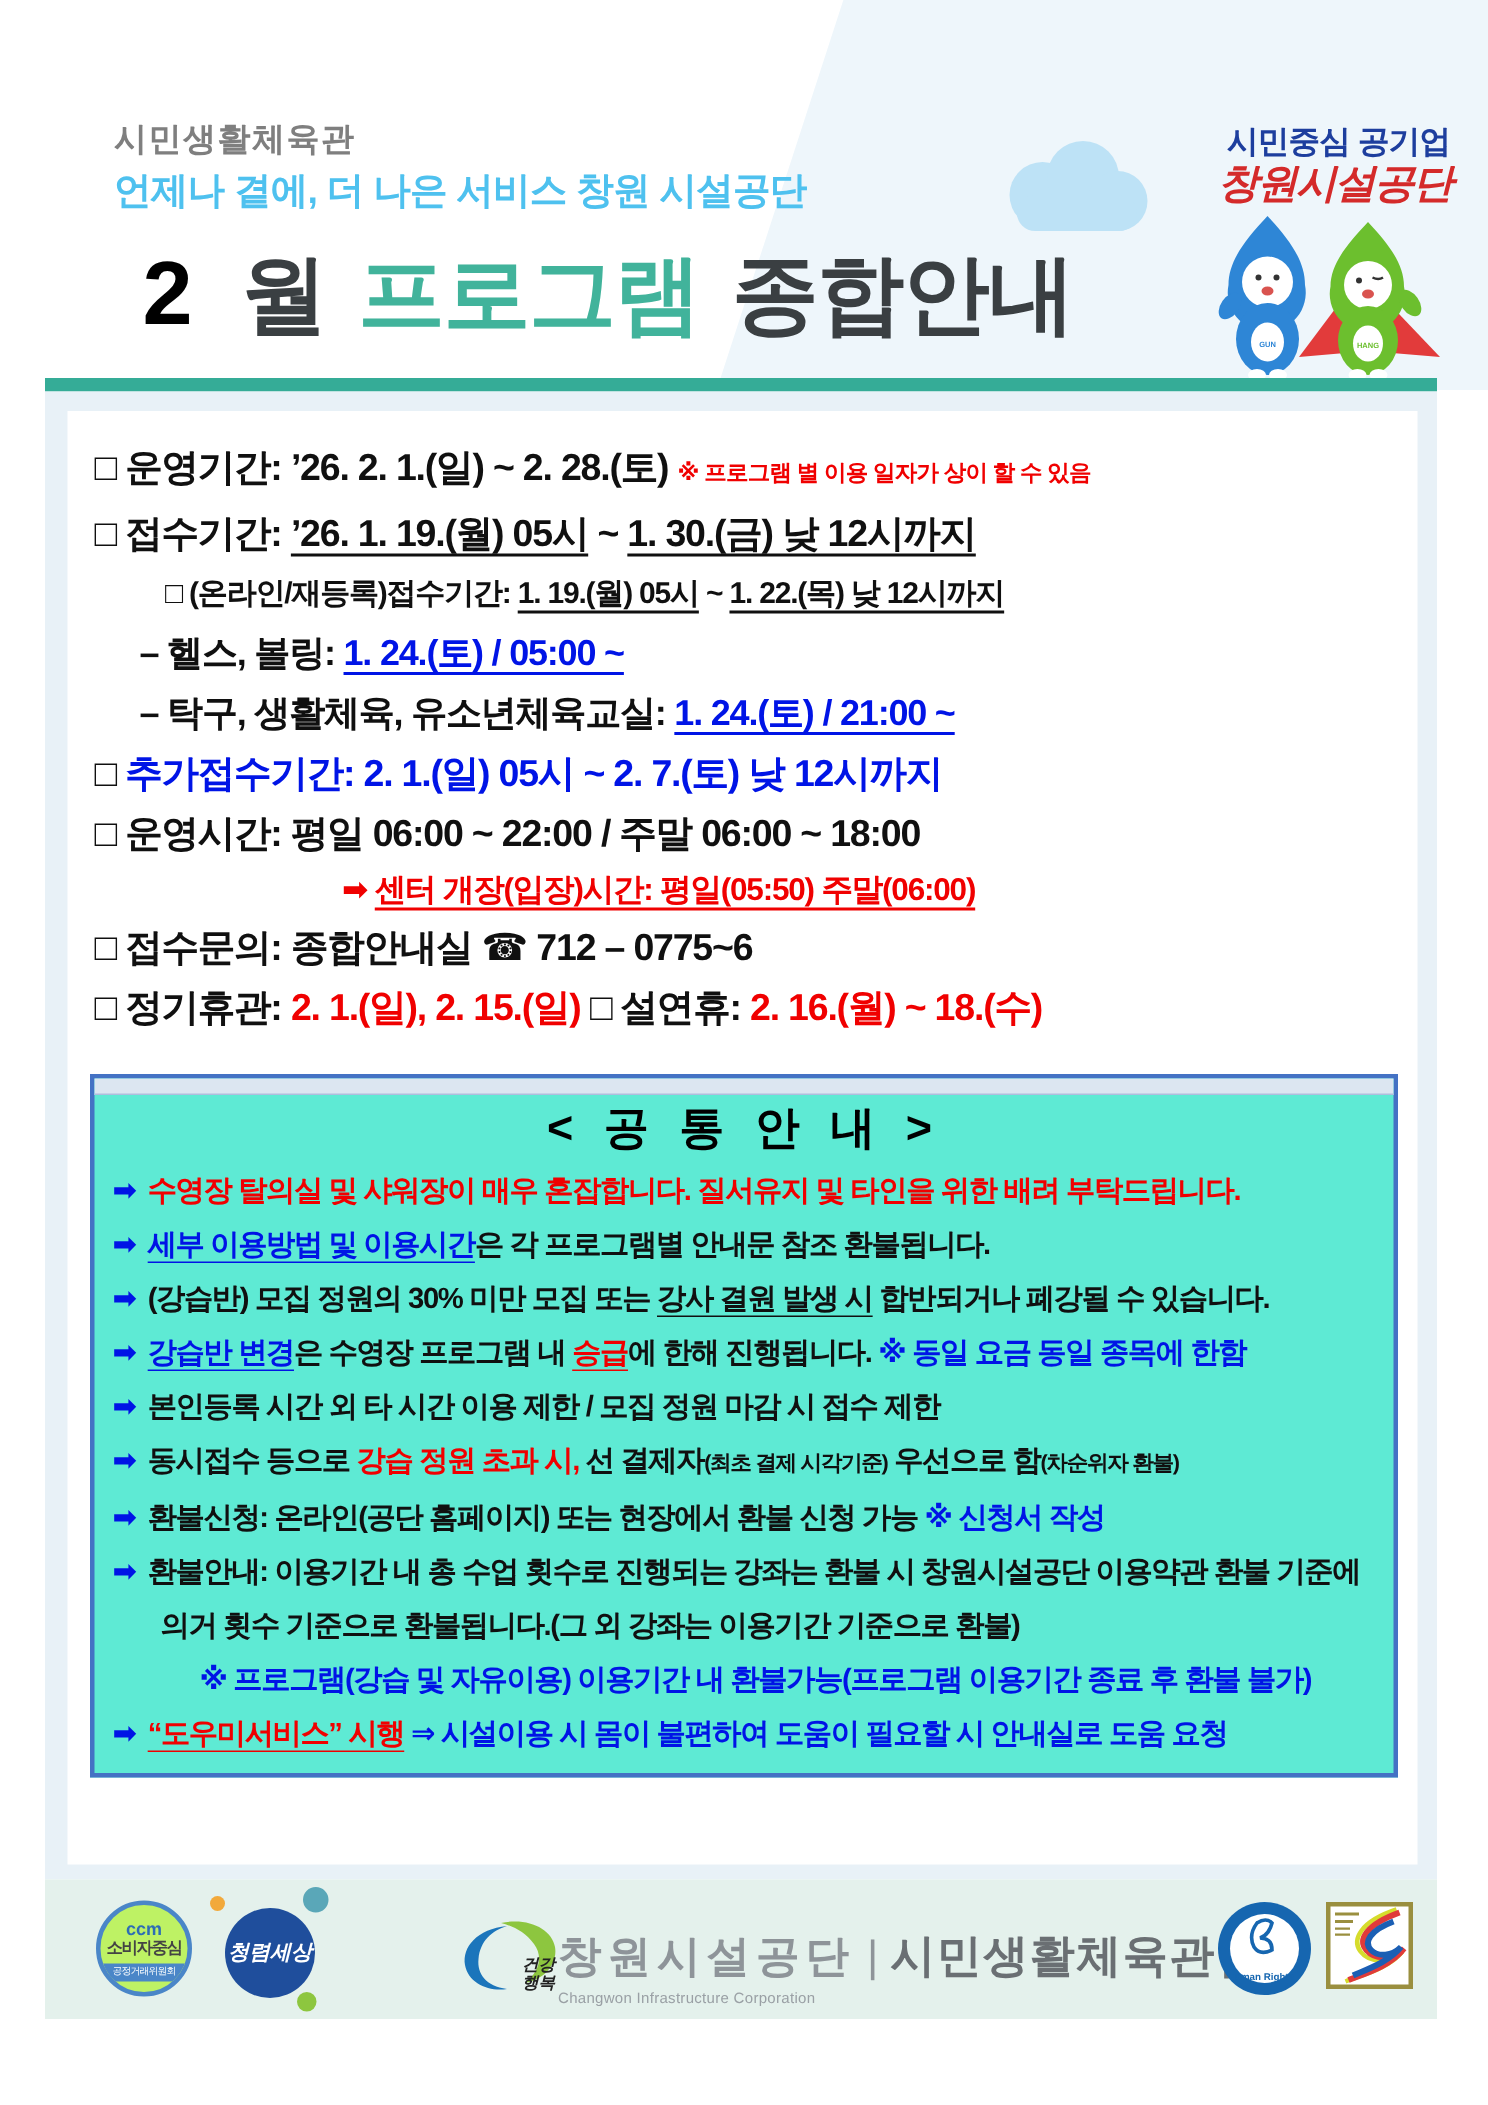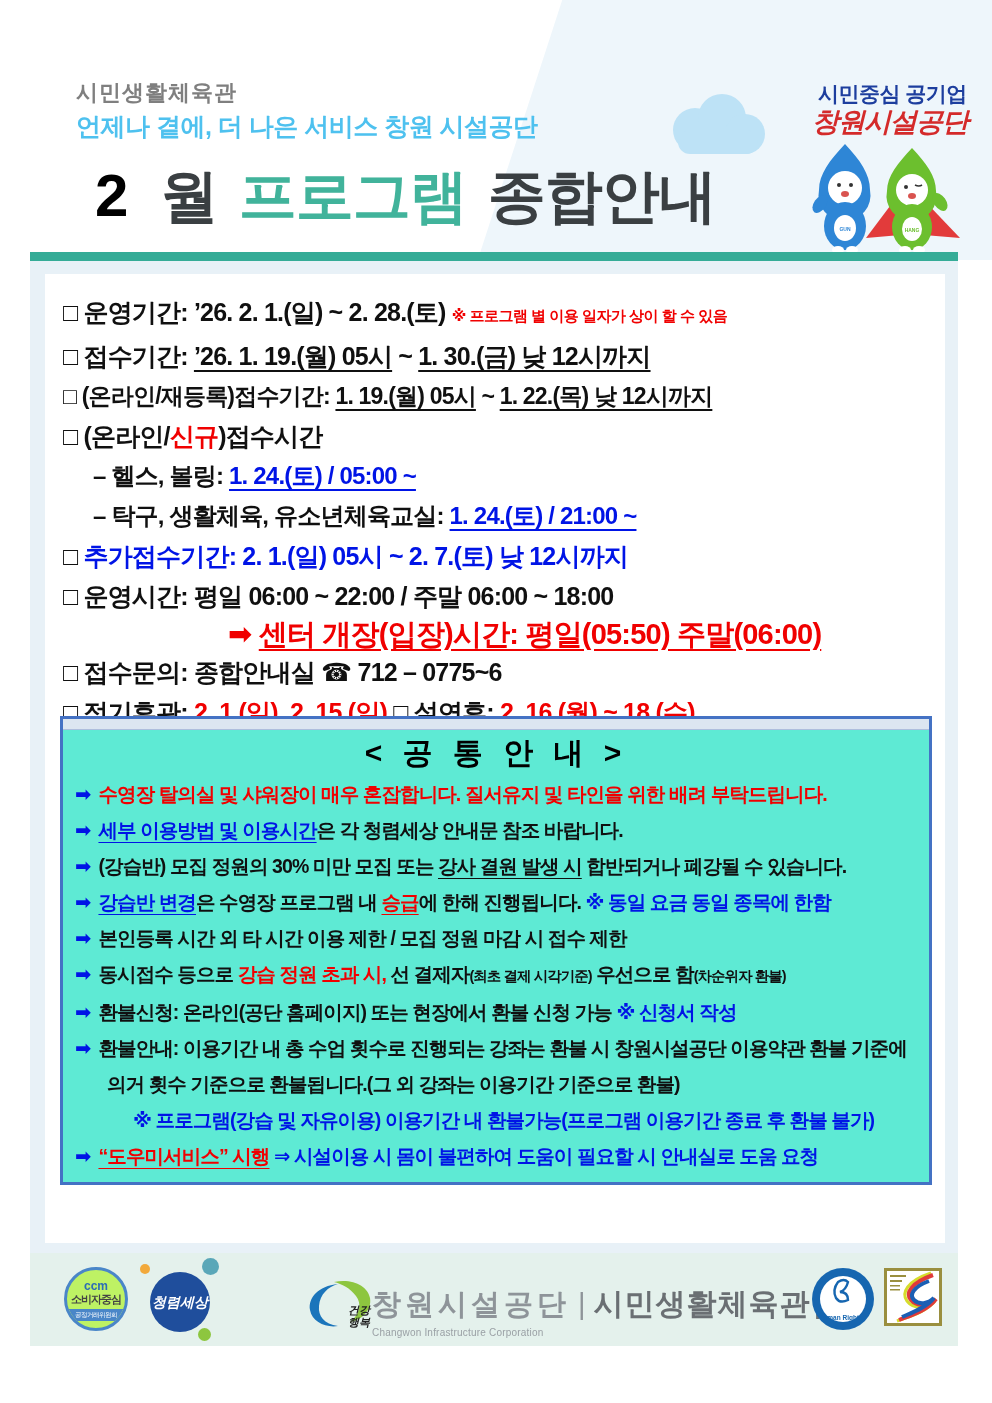--- a/index.html
+++ b/index.html
@@ -21,23 +21,23 @@
   .hdr-badge2{left:812px;top:104px;font-size:27px;font-weight:800;color:#d42a2a;
               font-family:"Liberation Serif","DejaVu Serif",serif;font-style:italic;letter-spacing:-1px;}
   .teal-bar{left:30px;top:252px;width:928px;height:9px;background:#35ac97;}
   .blue-bg{left:30px;top:261px;width:928px;height:992px;background:#e8f1f7;}
   .white-panel{left:45px;top:274px;width:900px;height:969px;background:#ffffff;}
 
   
   .content{left:63px;top:292px;width:880px;}
   .iline{font-size:25px;font-weight:700;line-height:40px;color:#101010;
          letter-spacing:-0.8px;white-space:nowrap;}
-  .iline.condensed{font-size:23px;}
+  .iline.condensed{font-size:20px;margin-left:47px;}
   .iline.indent1{padding-left:30px;font-size:24px;}
-  .iline.indent2{padding-left:165px;font-size:29px;line-height:36px;}
+  .iline.indent2{padding-left:165px;font-size:21px;line-height:36px;}
   .r{color:#f00000;}
   .bl{color:#0014e6;}
   .u{text-decoration:underline;text-underline-offset:5px;}
   .sm{font-size:15px;letter-spacing:-0.5px;}
   .psm{font-size:0.74em;}
   .star{color:#f00000;position:relative;top:-7px;font-size:0.9em;}
 
   
   .nbox{left:60px;top:716px;width:866px;border:3px solid #4472c4;background:#5eead4;}
   .nstrip{height:10px;background:#dce6f1;border-bottom:1px solid #aebedd;}
@@ -131,36 +131,35 @@
 </svg>
 
 <div class="abs teal-bar"></div>
 <div class="abs blue-bg"></div>
 <div class="abs white-panel"></div>
 
 <div class="abs content" id="info-lines">
     <div class="iline "><span>□ 운영기간: </span><span>’26. 2. 1.(일) ~ 2. 28.(토) </span><span class="r sm">※ 프로그램 별 이용 일자가 상이 할 수 있음</span></div>
     <div class="iline "><span>□ 접수기간: </span><span class="u">’26. 1. 19.(월) 05시</span><span> ~ </span><span class="u">1. 30.(금) 낮 12시까지</span></div>
     <div class="iline condensed"><span>□ (온라인/재등록)접수기간: </span><span class="u">1. 19.(월) 05시</span><span> ~ </span><span class="u">1. 22.(목) 낮 12시까지</span></div>
-    <div class="iline "><span>□ (온라인/</span><span class="r">신규</span><span>)접수시간</span></div>
     <div class="iline indent1"><span>– 헬스, 볼링: </span><span class="bl u">1. 24.(토) / 05:00 ~</span></div>
     <div class="iline indent1"><span>– 탁구, 생활체육, 유소년체육교실: </span><span class="bl u">1. 24.(토) / 21:00 ~</span></div>
     <div class="iline "><span>□ </span><span class="bl">추가접수기간: </span><span class="bl">2. 1.(일) 05시 ~ 2. 7.(토) 낮 12시까지</span></div>
     <div class="iline "><span>□ 운영시간: </span><span>평일 06:00 ~ 22:00 / 주말 06:00 ~ 18:00</span></div>
     <div class="iline indent2"><span class="r">➡ </span><span class="r u">센터 개장(입장)시간: 평일(05:50) 주말(06:00)</span></div>
     <div class="iline "><span>□ 접수문의: </span><span>종합안내실 ☎ 712 – 0775~6</span></div>
     <div class="iline "><span>□ 정기휴관: </span><span class="r">2. 1.(일), 2. 15.(일)</span><span> □ 설연휴: </span><span class="r">2. 16.(월) ~ 18.(수)</span></div>
   </div>
 
 <div class="abs nbox">
   <div class="nstrip"></div>
   <div class="ntitle">&lt; 공 통 안 내 &gt;</div>
   <div class="nbody" id="notice-bullets">
       <div class="bullet "><span class="arr arr-blue">➡</span><span class="r">수영장 탈의실 및 샤워장이 매우 혼잡합니다. 질서유지 및 타인을 위한 배려 부탁드립니다.</span></div>
-      <div class="bullet "><span class="arr arr-blue">➡</span><span class="bl u">세부 이용방법 및 이용시간</span><span>은 각 청렴세상 안내문 참조 바랍니다.</span></div>
+      <div class="bullet "><span class="arr arr-blue">➡</span><span class="bl u">세부 이용방법 및 이용시간</span><span>은 각 프로그램별 안내문 참조 환불됩니다.</span></div>
       <div class="bullet "><span class="arr arr-blue">➡</span><span>(강습반) 모집 정원의 30% 미만 모집 또는 </span><span class="u">강사 결원 발생 시</span><span> 합반되거나 폐강될 수 있습니다.</span></div>
       <div class="bullet "><span class="arr arr-blue">➡</span><span class="bl u">강습반 변경</span><span>은 수영장 프로그램 내 </span><span class="r u">승급</span><span>에 한해 진행됩니다. </span><span class="bl">※ 동일 요금 동일 종목에 한함</span></div>
       <div class="bullet "><span class="arr arr-blue">➡</span><span>본인등록 시간 외 타 시간 이용 제한 / 모집 정원 마감 시 접수 제한</span></div>
       <div class="bullet "><span class="arr arr-blue">➡</span><span>동시접수 등으로 </span><span class="r">강습 정원 초과 시,</span><span> 선 결제자</span><span class="psm">(최초 결제 시각기준)</span><span> 우선으로 함</span><span class="psm">(차순위자 환불)</span></div>
       <div class="bullet "><span class="arr arr-blue">➡</span><span>환불신청: 온라인(공단 홈페이지) 또는 현장에서 환불 신청 가능 </span><span class="bl">※ 신청서 작성</span></div>
       <div class="bullet wrap" style="white-space: normal;"><span class="arr arr-blue">➡</span><span>환불안내: 이용기간 내 총 수업 횟수로 진행되는 강좌는 환불 시 창원시설공단 이용약관 환불 기준에 의거 횟수 기준으로 환불됩니다.(그 외 강좌는 이용기간 기준으로 환불)</span></div>
       <div class="bullet sub"><span class="bl">※ 프로그램(강습 및 자유이용) 이용기간 내 환불가능(프로그램 이용기간 종료 후 환불 불가)</span></div>
       <div class="bullet "><span class="arr arr-blue">➡</span><span class="r u">“도우미서비스” 시행</span><span class="bl"> ⇒ 시설이용 시 몸이 불편하여 도움이 필요할 시 안내실로 도움 요청</span></div>
     </div>
 </div>

